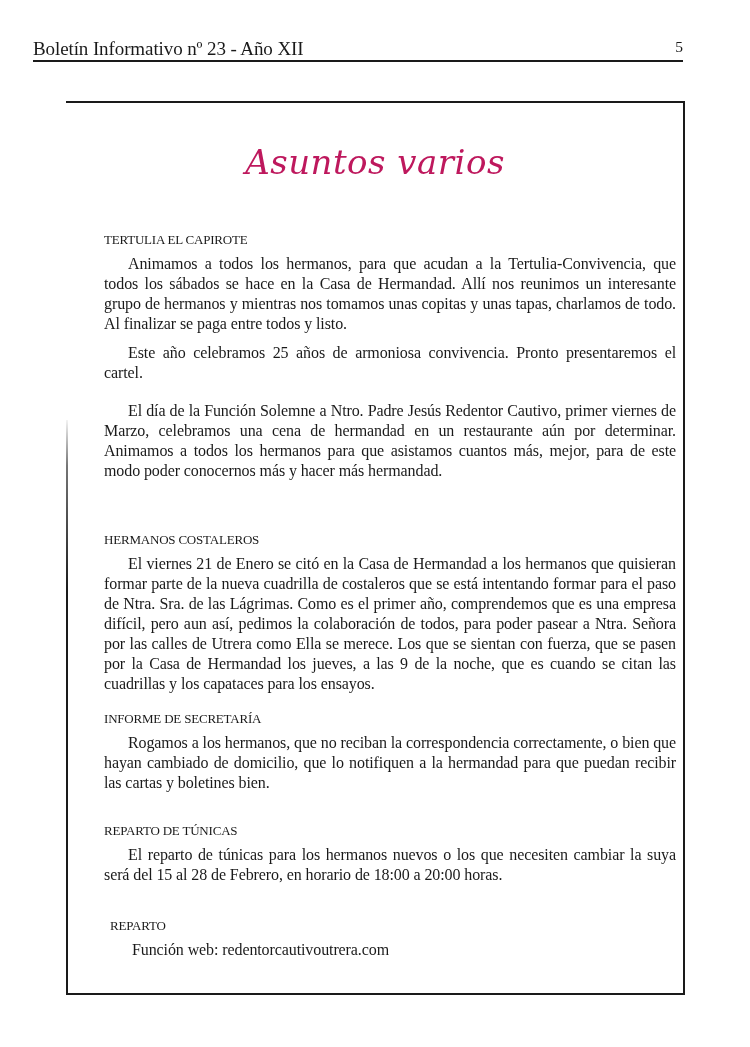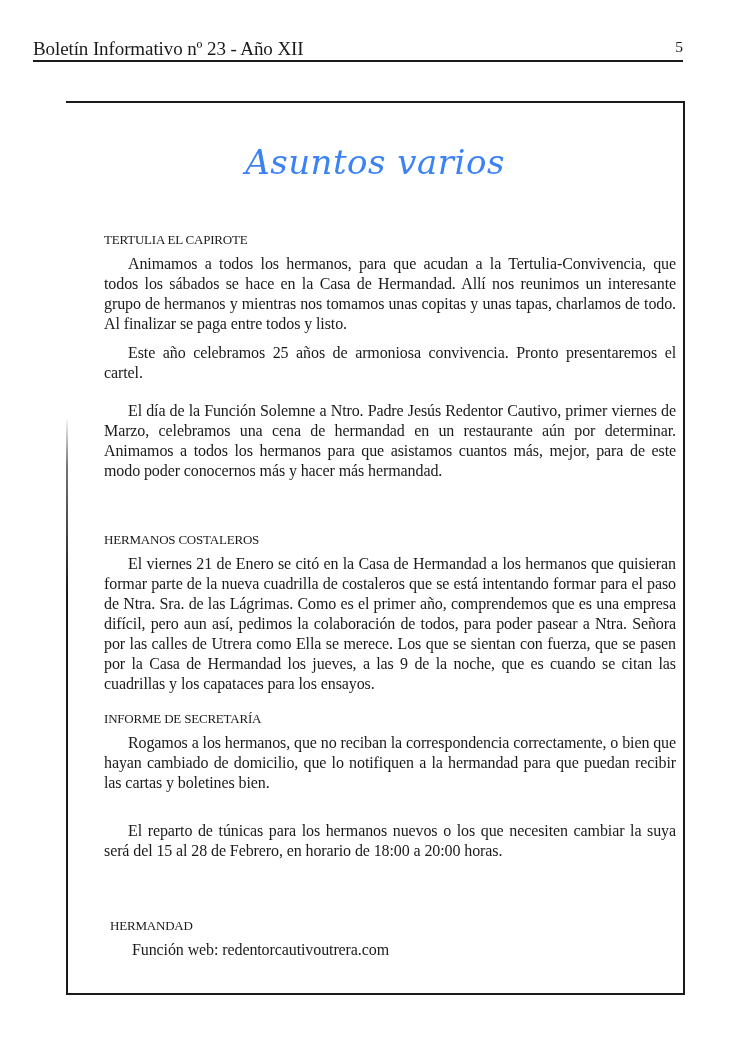--- a/index.html
+++ b/index.html
@@ -65,21 +65,21 @@
     .page-title {
       position: absolute;
       left: 0;
       width: 750px;
       top: 142px;
       text-align: center;
       font-family: "DejaVu Serif", "Liberation Serif", serif;
       font-style: italic;
       font-size: 34px;
       letter-spacing: 0.5px;
-      color: #3b82f6;
+      color: #be185d;
     }
     .section {
       position: absolute;
       left: 104px;
       width: 572px;
     }
     .section h2 {
       margin: 0 0 4px 0;
       font-weight: normal;
       font-size: 13px;
@@ -132,19 +132,20 @@
   <h2>HERMANOS COSTALEROS</h2>
   <p>El viernes 21 de Enero se citó en la Casa de Hermandad a los hermanos que quisieran formar parte de la nueva cuadrilla de costaleros que se está intentando formar para el paso de Ntra. Sra. de las Lágrimas. Como es el primer año, comprendemos que es una empresa difícil, pero aun así, pedimos la colaboración de todos, para poder pasear a Ntra. Señora por las calles de Utrera como Ella se merece. Los que se sientan con fuerza, que se pasen por la Casa de Hermandad los jueves, a las 9 de la noche, que es cuando se citan las cuadrillas y los capataces para los ensayos.</p>
 </div>
 
 <div class="section" style="top:709px;">
   <h2>INFORME DE SECRETARÍA</h2>
   <p>Rogamos a los hermanos, que no reciban la correspondencia correctamente, o bien que hayan cambiado de domicilio, que lo notifiquen a la hermandad para que puedan recibir las cartas y boletines bien.</p>
 </div>
 
 <div class="section" style="top:821px;">
+  <h2>REPARTO DE TÚNICAS</h2>
   <p>El reparto de túnicas para los hermanos nuevos o los que necesiten cambiar la suya será del 15 al 28 de Febrero, en horario de 18:00 a 20:00 horas.</p>
 </div>
 
 <div class="section internet" style="top:916px;">
-  <h2>HERMANDAD</h2>
+  <h2>REPARTO</h2>
   <p>Función web: redentorcautivoutrera.com</p>
 </div>
 
 </body></html>

